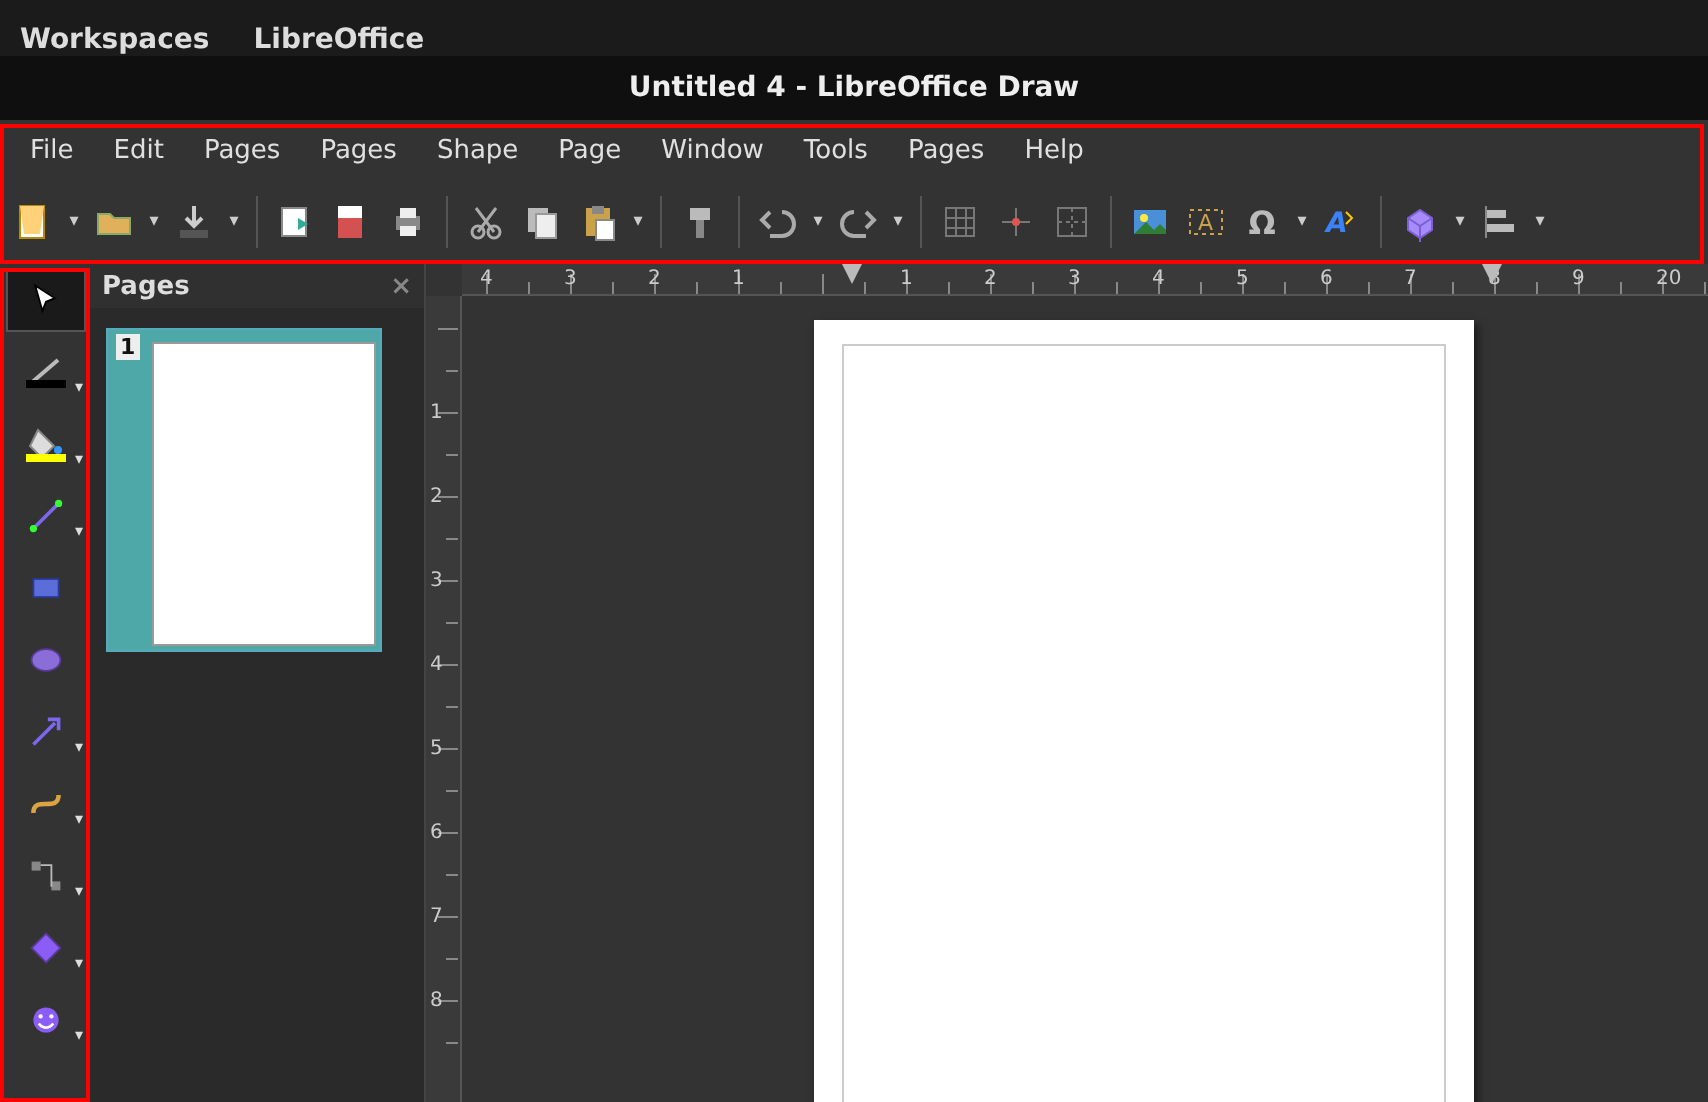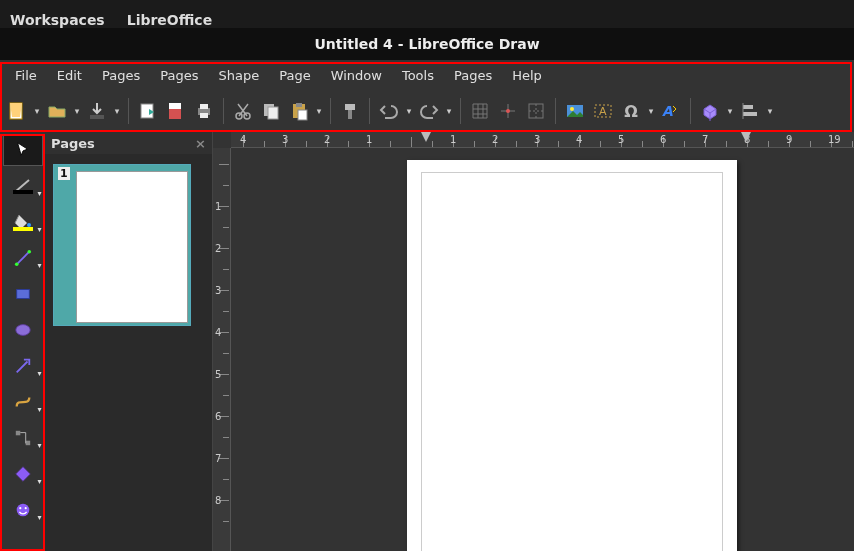--- a/index.html
+++ b/index.html
@@ -505,21 +505,21 @@
         <div class="tick" style="left: 495px;"></div>
         <div class="lbl" style="left: 471px;">7</div>
         <div class="tick big" style="left: 516px;"></div>
         <div class="tick" style="left: 537px;"></div>
         <div class="lbl" style="left: 513px;">8</div>
         <div class="tick big" style="left: 558px;"></div>
         <div class="tick" style="left: 579px;"></div>
         <div class="lbl" style="left: 555px;">9</div>
         <div class="tick big" style="left: 600px;"></div>
         <div class="tick" style="left: 621px;"></div>
-        <div class="lbl" style="left: 597px;">19</div>
+        <div class="lbl" style="left: 597px;">20</div>
         <div class="hmark" style="left: 190px;"><svg viewBox="0 0 10 14">
             <path d="M0 0h10L5 10z" fill="#bbb"></path>
           </svg></div>
         <div class="hmark" style="left: 510px;"><svg viewBox="0 0 10 14">
             <path d="M0 0h10L5 10z" fill="#bbb"></path>
           </svg></div>
       </div>
     <div class="vruler" id="vruler">
         <div class="tick big" style="top: 16px;"></div>
         <div class="tick" style="top: 37px;"></div>

